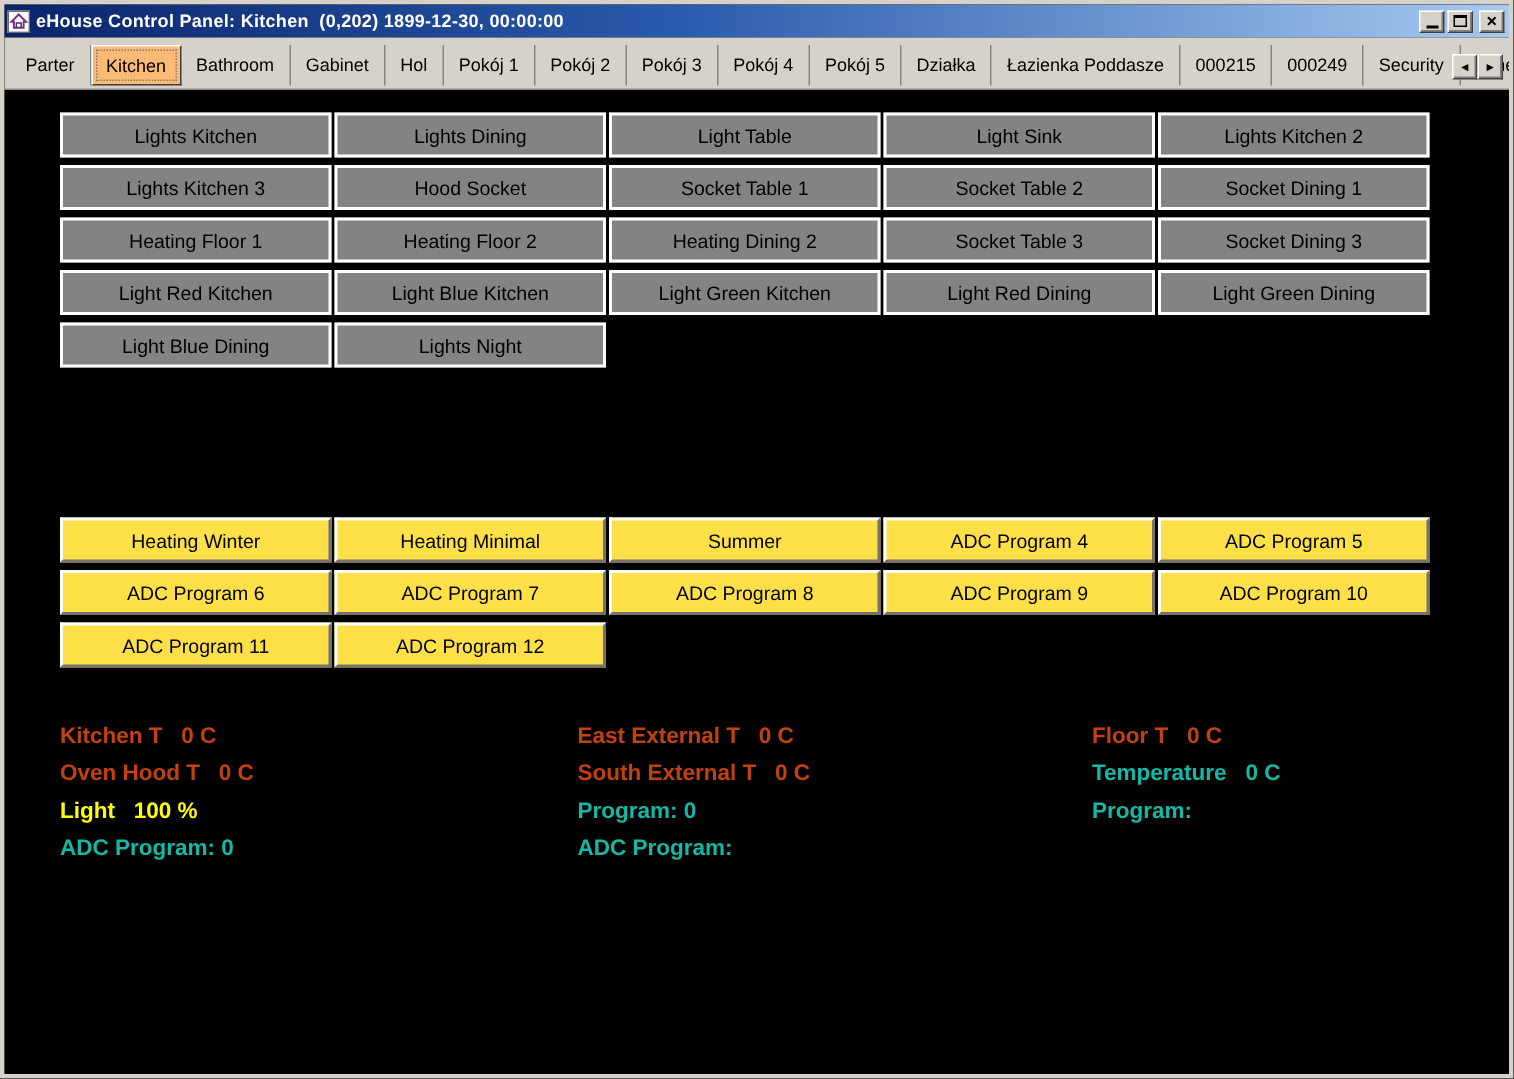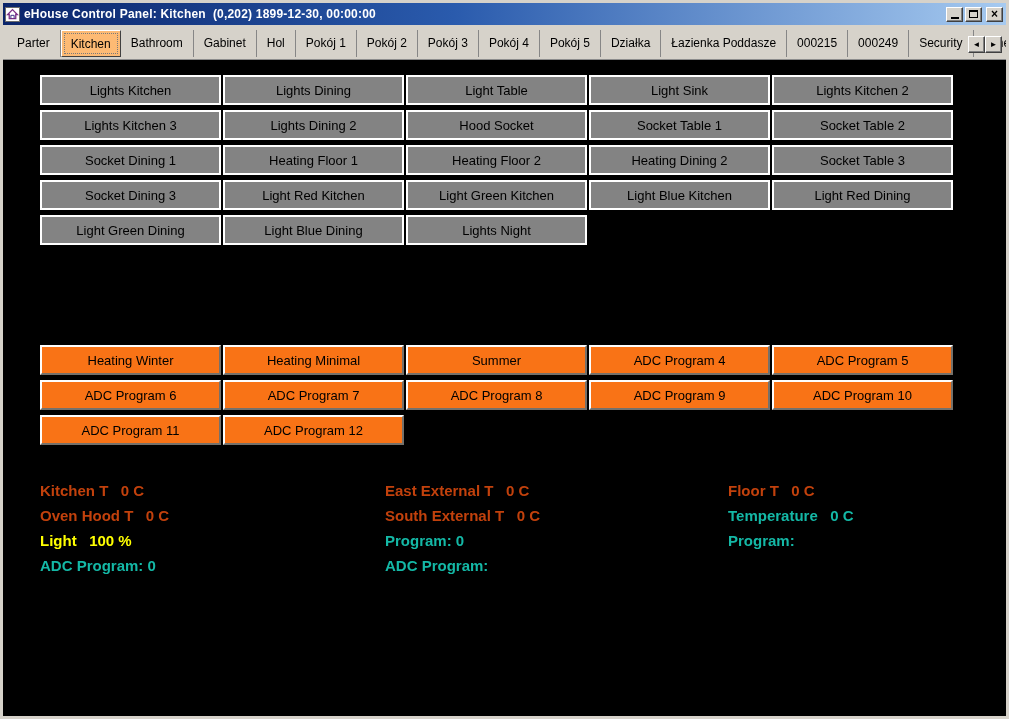--- a/index.html
+++ b/index.html
@@ -74,21 +74,21 @@
     height:30px;font-size:13px;color:#000;
     display:flex;align-items:center;justify-content:center;
     white-space:nowrap;overflow:hidden;cursor:default;
     font-family:"Liberation Sans",sans-serif;
   }
   .btn-dark{
     background:#838383;
     border:2px solid #ffffff;
   }
   .btn-light{
-    background:#f97316;
+    background:#fde047;
     border:2px solid;border-color:#fdfdfd #75716b #75716b #fdfdfd;
   }
   
   .status-col{position:absolute;top:418px;}
   .status-col.c1{left:37px;}
   .status-col.c2{left:382px;}
   .status-col.c3{left:725px;}
   .status-line{
     height:25px;line-height:25px;
     font-size:15px;font-weight:bold;white-space:pre;
@@ -170,21 +170,20 @@
         <button class="cbtn btn-dark">Lights Dining</button>
 
         <button class="cbtn btn-dark">Light Table</button>
 
         <button class="cbtn btn-dark">Light Sink</button>
 
         <button class="cbtn btn-dark">Lights Kitchen 2</button>
 
         <button class="cbtn btn-dark">Lights Kitchen 3</button>
 
-        <button class="cbtn btn-dark">Lights Dining 2</button>
 
         <button class="cbtn btn-dark">Hood Socket</button>
 
         <button class="cbtn btn-dark">Socket Table 1</button>
 
         <button class="cbtn btn-dark">Socket Table 2</button>
 
         <button class="cbtn btn-dark">Socket Dining 1</button>
 
         <button class="cbtn btn-dark">Heating Floor 1</button>
@@ -192,23 +191,23 @@
         <button class="cbtn btn-dark">Heating Floor 2</button>
 
         <button class="cbtn btn-dark">Heating Dining 2</button>
 
         <button class="cbtn btn-dark">Socket Table 3</button>
 
         <button class="cbtn btn-dark">Socket Dining 3</button>
 
         <button class="cbtn btn-dark">Light Red Kitchen</button>
 
+        <button class="cbtn btn-dark">Light Blue Kitchen</button>
+
         <button class="cbtn btn-dark">Light Green Kitchen</button>
-
-        <button class="cbtn btn-dark">Light Blue Kitchen</button>
 
         <button class="cbtn btn-dark">Light Red Dining</button>
 
         <button class="cbtn btn-dark">Light Green Dining</button>
 
         <button class="cbtn btn-dark">Light Blue Dining</button>
 
         <button class="cbtn btn-dark">Lights Night</button>
       </div>
 

